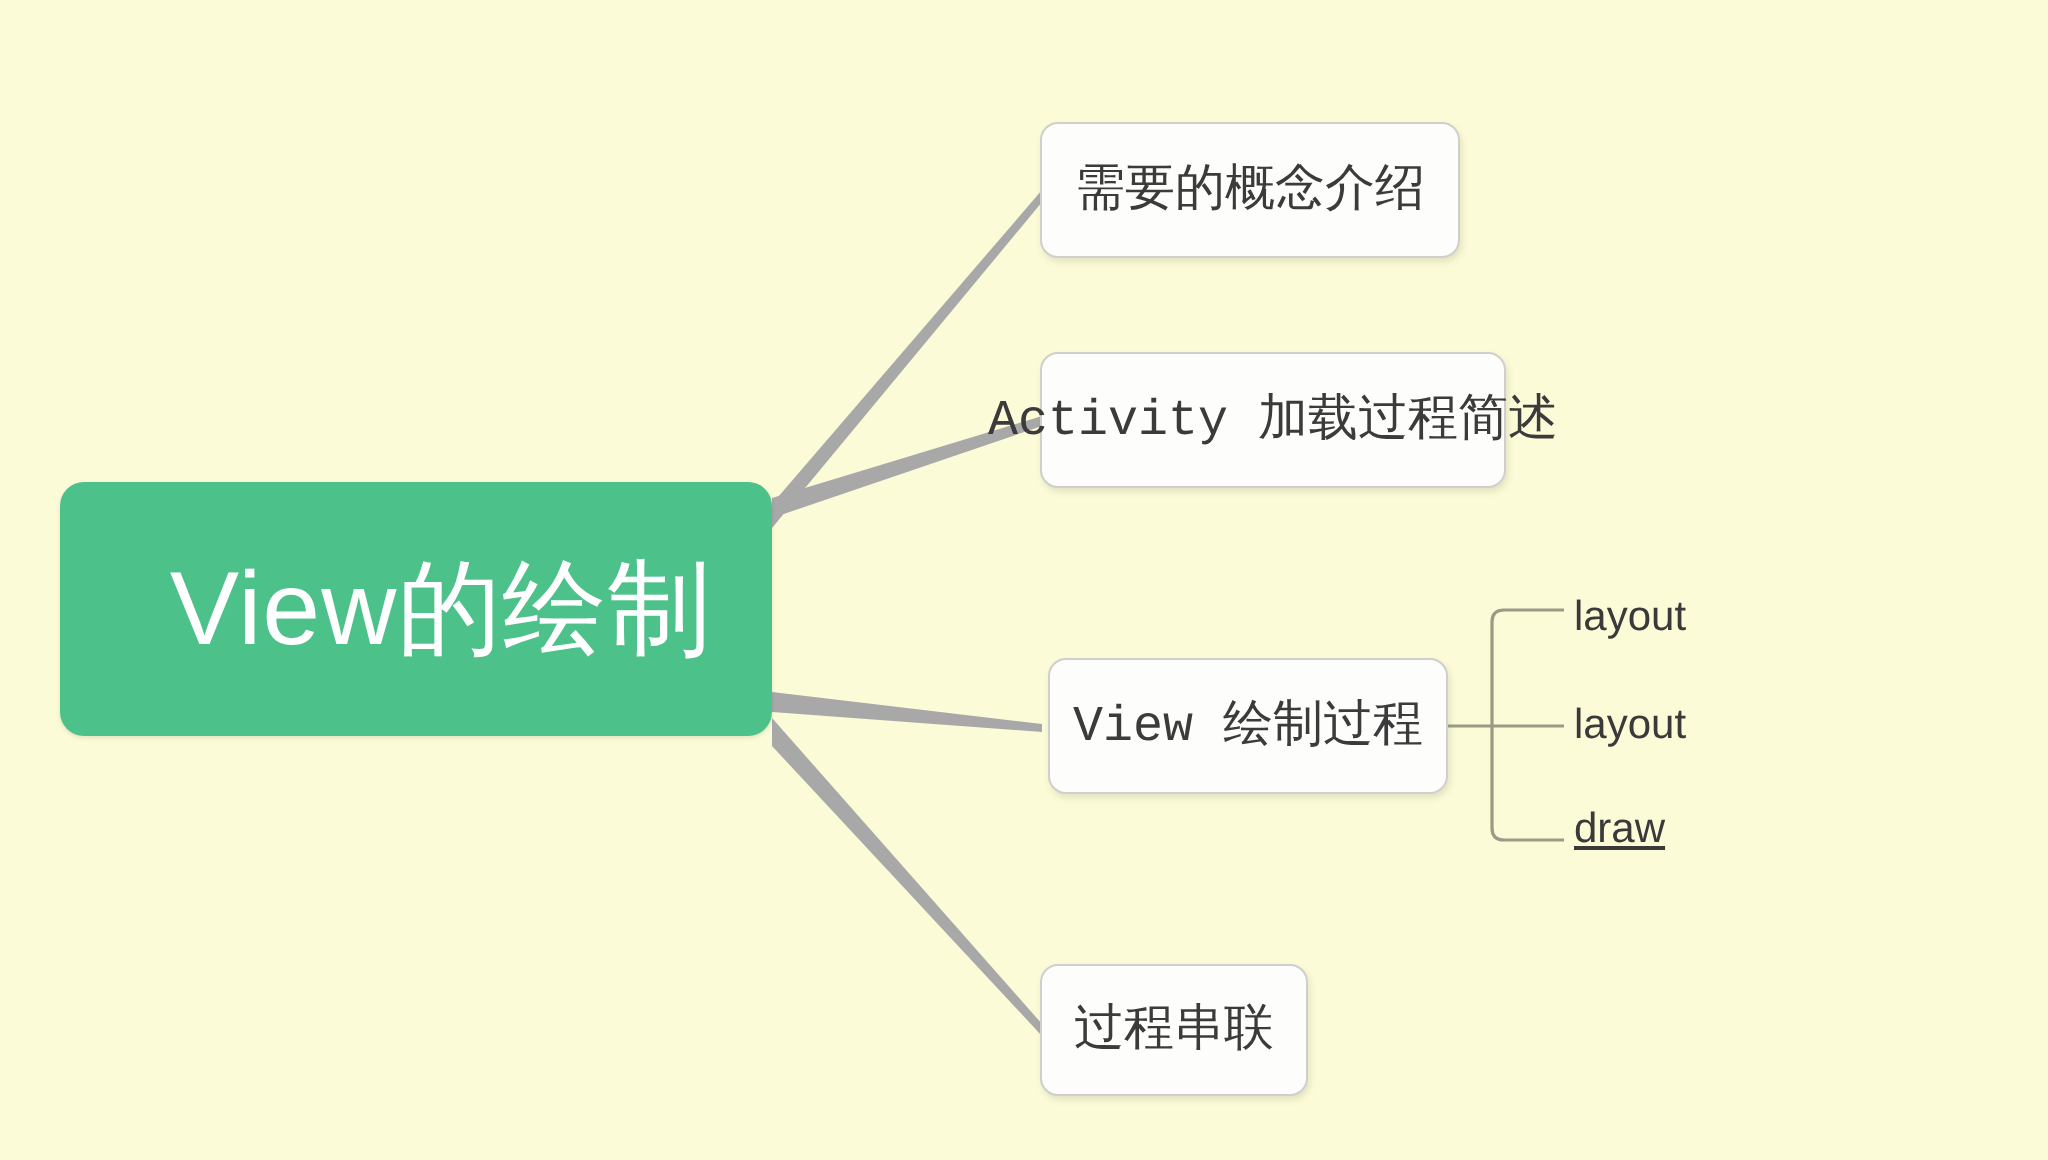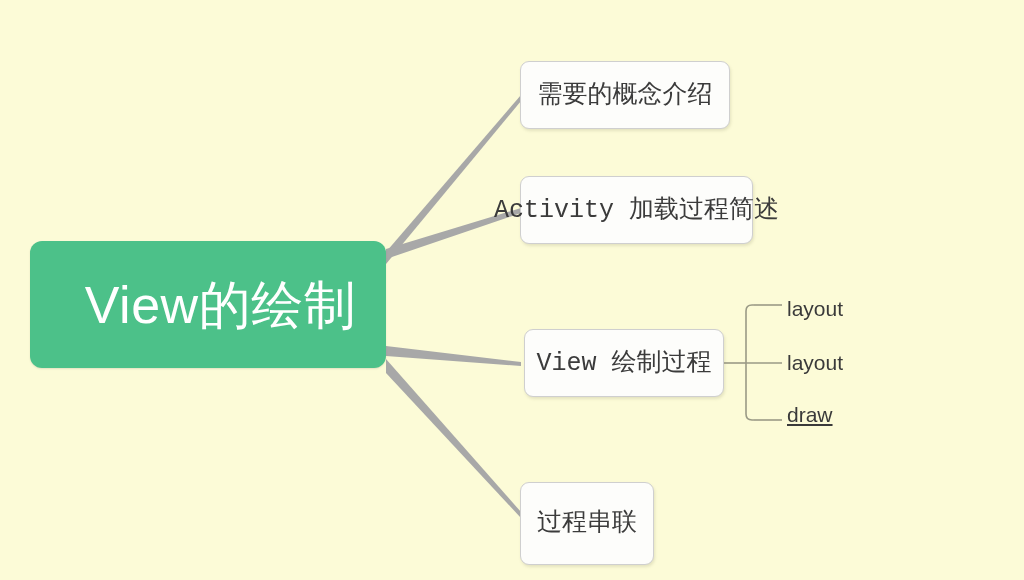--- a/index.html
+++ b/index.html
@@ -77,21 +77,21 @@
   #node-viewdraw {
     left: 524px;
     top: 329px;
     width: 200px;
     height: 68px;
   }
   #node-chain {
     left: 520px;
     top: 482px;
     width: 134px;
-    height: 83px;
+    height: 66px;
   }
   .leaf-label {
     position: absolute;
     color: #3a3a3a;
     font-size: 21px;
     line-height: 1;
     white-space: nowrap;
   }
   #leaf-measure { left: 787px; top: 298px; }
   #leaf-layout  { left: 742px; top: 352px; margin-left: 45px; }

